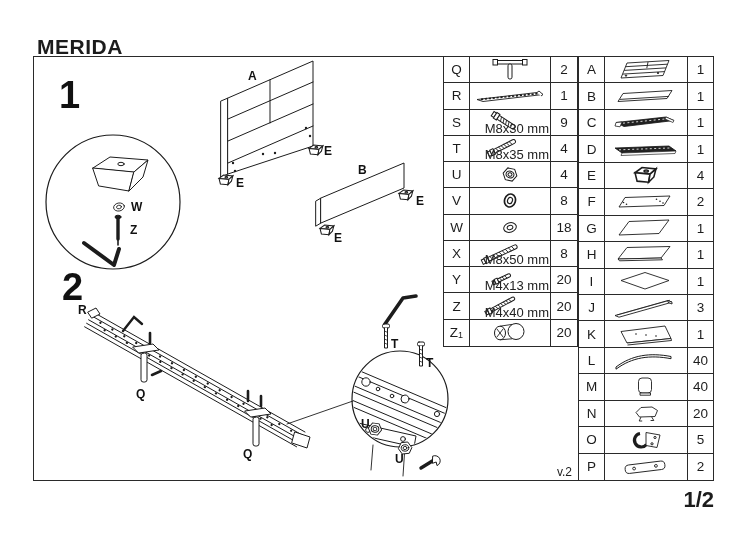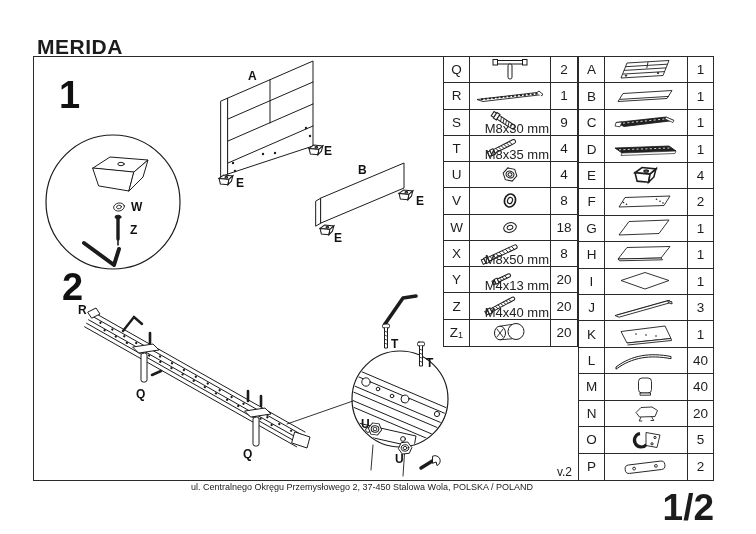--- a/index.html
+++ b/index.html
@@ -23,21 +23,21 @@
   .c{border-right:1px solid #2a2a2a;border-bottom:1px solid #2a2a2a;
     display:flex;align-items:center;justify-content:center;
     font-size:13.5px;position:relative;background:#fff}
   .c.q{border-right:none}
   .lastrow .c{border-bottom:none}
   .c sub{font-size:9px;line-height:1;transform:translateY(3px)}
   .size{position:absolute;right:1px;bottom:-1px;font-size:13px;white-space:nowrap;color:#222}
   .pic svg{display:block}
   #version{left:510px;top:465px;width:62px;text-align:right;font-size:12px}
   #footer{left:33px;top:482px;width:658px;text-align:center;font-size:9px;line-height:10.8px;color:#1c1c1c}
-  #pagenum{left:620px;top:487px;width:94px;text-align:right;font-size:37px;font-weight:bold}
+  #pagenum{left:620px;top:487px;width:94px;text-align:right;font-size:22px;font-weight:bold}
 </style>
 </head>
 <body>
 
 <svg width="0" height="0" style="position:absolute" aria-hidden="true">
   <defs>
     <g id="sym-foot" stroke="#1c1c1c" stroke-width="0.9" fill="#fff">
       <path d="M0,3 L4,0 L12,0.8 L8.6,3.8 Z"></path>
       <path d="M0,3 L8.6,3.8 L7.8,8.4 L1.2,7.8 Z"></path>
       <path d="M8.6,3.8 L12,0.8 L10.8,5.4 L7.8,8.4 Z"></path>
@@ -489,16 +489,15 @@
           </g>
         </svg>
       </div>
     <div class="c q qty">2</div>
   </div>
 </div>
 
 <div class="abs" id="version">v.2</div>
 
 <div class="abs" id="footer">
-  <div>ul. Centralnego Okręgu Przemysłowego 2, 37-450 Stalowa Wola, POLSKA / POLAND</div>
 </div>
 
 <div class="abs" id="pagenum">1/2</div>
 
 </body></html>

